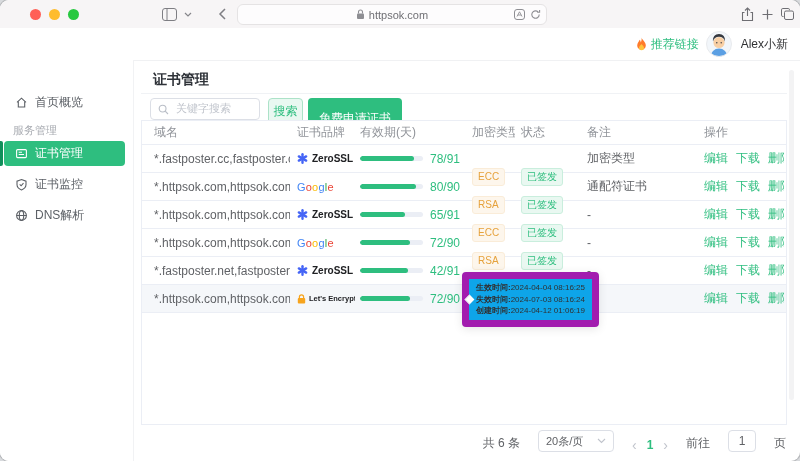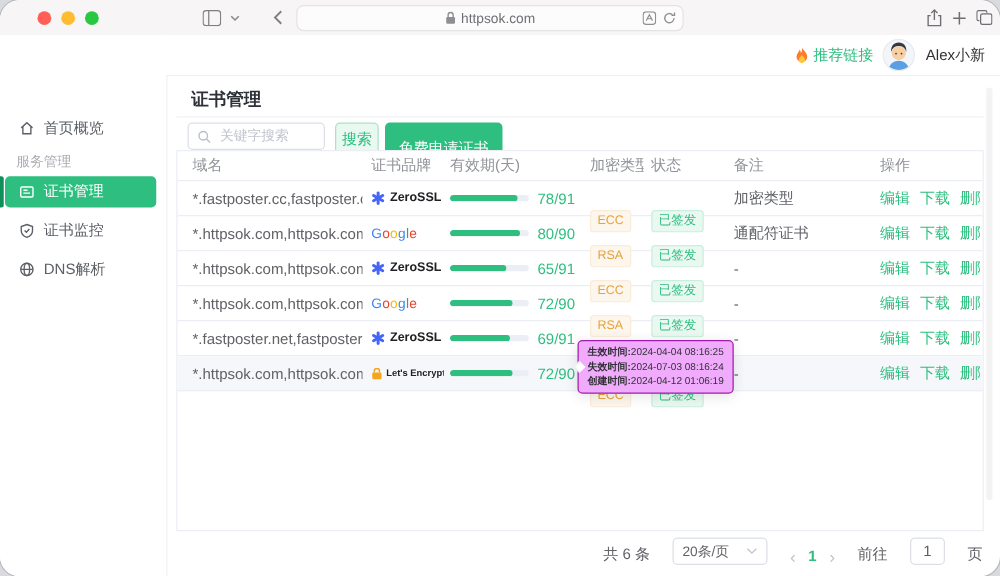--- a/index.html
+++ b/index.html
@@ -1,16 +1,16 @@
 <!DOCTYPE html>
 <html style="--primary: #2ebe7f; --primary-dark: #0f8f5a; --ok-bg: #e9f8f1; --warning-text: #e6a23c; --warning-bg: #fdf6ec; --zerossl-blue: #4565f6; --letsencrypt-orange: #f7a41d;"><head>
 <meta charset="utf-8">
 <style>
   html,body{margin:0;padding:0;background:#d8dadd;font-family:"Liberation Sans","DejaVu Sans",sans-serif;}
-  .screen{position:relative;width:800px;height:461px;background:#fff;border-radius:16px;overflow:hidden;
+  .screen{position:relative;width:800px;height:461px;background:#fff;border-radius:9px;overflow:hidden;
           box-shadow:0 0 0 1px rgba(0,0,0,.15);}
   
   .chrome{position:absolute;left:0;top:0;right:0;height:28px;background:#f7f5f6;border-bottom:1px solid #dbd9da;}
   .lights{position:absolute;left:30px;top:8.5px;display:flex;gap:8px;}
   .light{width:11px;height:11px;border-radius:50%;}
   .l-red{background:#ff5f57}.l-yellow{background:#febc2e}.l-green{background:#28c840}
   .chrome-ic{position:absolute;top:0;height:28px;display:flex;align-items:center;}
   .urlbar{position:absolute;left:237px;top:4px;width:308px;height:19px;background:#fdfcfd;border:1px solid #e5e3e4;
           border-radius:6px;display:flex;align-items:center;justify-content:center;gap:4px;color:#6f6f74;font-size:11px;}
   .urlbar .bar-right{position:absolute;right:5px;top:3.5px;display:flex;gap:5px;align-items:center;}
@@ -29,21 +29,21 @@
   .ssection{position:absolute;left:13px;font-size:11px;color:#a9acb2;height:16px;line-height:16px;}
   .sitem-active{position:absolute;left:4px;top:113px;width:121px;height:25px;border-radius:4px;background:var(--primary);
                 color:#fff;display:flex;align-items:center;gap:7px;padding-left:11px;box-sizing:border-box;font-size:12px;cursor:pointer;}
   .active-strip{position:absolute;left:0;top:113px;width:3px;height:25px;background:var(--primary-dark);border-radius:0 2px 2px 0;}
   .sicon{display:flex;align-items:center;}
   
   .page-title{position:absolute;left:153px;top:69px;font-size:14px;line-height:20px;font-weight:700;color:#2e3238;}
   .title-line{position:absolute;left:141px;right:13px;top:93px;height:1px;background:#f0f2f5;}
   .search-box{position:absolute;left:150px;top:98px;width:110px;height:22px;border:1px solid #dcdfe6;border-radius:4px;
               display:flex;align-items:center;gap:5px;padding:0 7px;box-sizing:border-box;background:#fff;}
-  .search-box input{border:none;outline:none;width:80px;font-size:11px;color:#606266;font-family:Liberation Sans, sans-serif;background:transparent;}
+  .search-box input{border:none;outline:none;width:80px;font-size:11px;color:#606266;font-family:Liberation Mono, monospace;background:transparent;}
   .search-box input::placeholder{color:#c0c4cc;}
   .btn-search{position:absolute;left:268px;top:98px;width:33px;height:24px;background:#e9f8f1;border:1px solid #ace2c8;
               border-radius:4px;color:var(--primary);font-size:12px;display:flex;align-items:center;justify-content:center;cursor:pointer;}
   .btn-apply{position:absolute;left:308px;top:98px;height:24px;padding:8px 11px;background:var(--primary);border-radius:4px;
              color:#fff;font-size:12px;display:flex;align-items:center;cursor:pointer;}
   
   .tableWrap{position:absolute;left:141px;top:120px;width:646px;height:305px;border:1px solid #ebeef5;box-sizing:border-box;background:#fff;}
   .thead{display:flex;height:23px;font-size:12px;color:#909399;border-bottom:1px solid #ebeef5;}
   .tr{display:flex;align-items:center;height:27px;font-size:12px;color:#606266;border-bottom:1px solid #ebeef5;}
   .tr.hover{background:#f5f7fa;}
@@ -59,21 +59,21 @@
   .tag-warn{background:var(--warning-bg);color:var(--warning-text);border:1px solid #faecd8;}
   .tag-ok{background:var(--ok-bg);color:var(--primary);border:1px solid #c9eedd;}
   .ptrack{width:66px;height:5px;border-radius:3px;background:#ebeef5;overflow:hidden;display:inline-block;}
   .pfill{display:block;height:100%;background:var(--primary);border-radius:3px;}
   .pval{color:var(--primary);margin-left:7px;}
   .bname{font-weight:700;font-size:10px;color:#202124;margin-left:4px;}
   .bname-le{font-weight:700;font-size:7.5px;color:#202124;margin-left:3px;}
   .gwm{font-weight:400;font-size:11px;letter-spacing:.2px;}
   .alink{color:var(--primary);margin-right:8px;cursor:pointer;text-decoration:none;font-size:12px;}
   
-  .tooltip{position:absolute;left:462px;top:272px;background:#f0abfc;border:1px solid #a21caf;border-radius:4px;
+  .tooltip{position:absolute;left:462px;top:272px;background:#0ea5e9;border:7px solid #a21caf;border-radius:4px;
            box-shadow:0 2px 10px rgba(0,0,0,.1);padding:3px 7px;z-index:6;font-size:8px;line-height:11.5px;
            color:#303133;white-space:nowrap;}
   .tooltip .tline b{font-weight:700;}
   .tt-arrow{position:absolute;left:-3.5px;top:17px;width:6px;height:6px;background:#fff;border-left:1px solid #e9ebf0;
             border-bottom:1px solid #e9ebf0;transform:rotate(45deg);}
   
   .pagination{position:absolute;right:14px;top:430px;height:22px;display:flex;align-items:flex-end;gap:18px;font-size:12px;color:#606266;}
   .psize{width:76px;height:22px;border:1px solid #dcdfe6;border-radius:4px;display:flex;align-items:center;
          justify-content:space-between;padding:0 7px;box-sizing:border-box;font-size:11px;color:#606266;cursor:pointer;background:#fff;}
   .pager{display:flex;align-items:center;gap:10px;}
@@ -399,21 +399,21 @@
                 <line x1="10" y1="3.7" x2="2" y2="8.3"></line>
               </g>
             </svg>
           </span>
         <span class="bname">ZeroSSL</span>
       </div>
       <div class="td col-valid">
         <span class="ptrack">
             <span class="pfill" style="width: 75.8%;"></span>
           </span>
-        <span class="pval">69/91</span>
+        <span class="pval">42/91</span>
       </div>
       <div class="td col-enc">
           <span class="tag tag-warn">ECC</span>
         </div>
       <div class="td col-status">
           <span class="tag tag-ok">已签发</span>
         </div>
       <div class="td col-remark">-</div>
       <div class="td col-action">
         <a class="alink">编辑</a>

